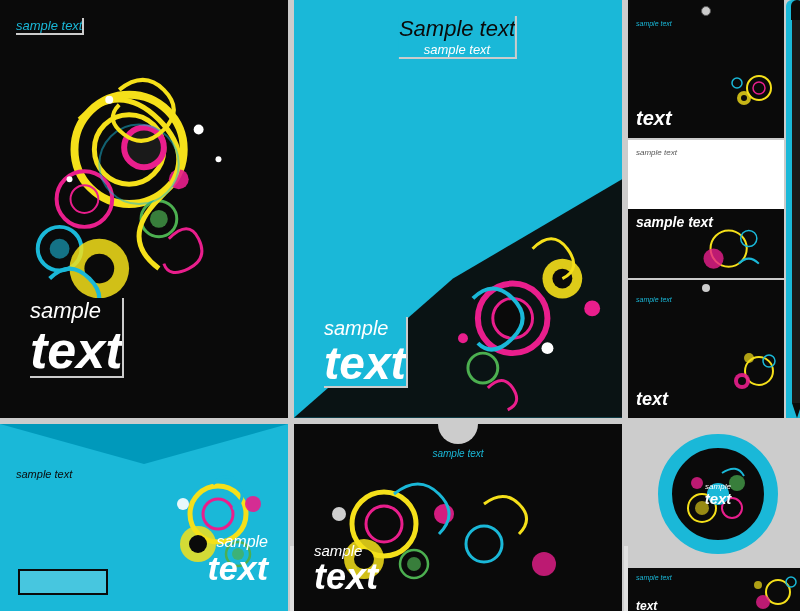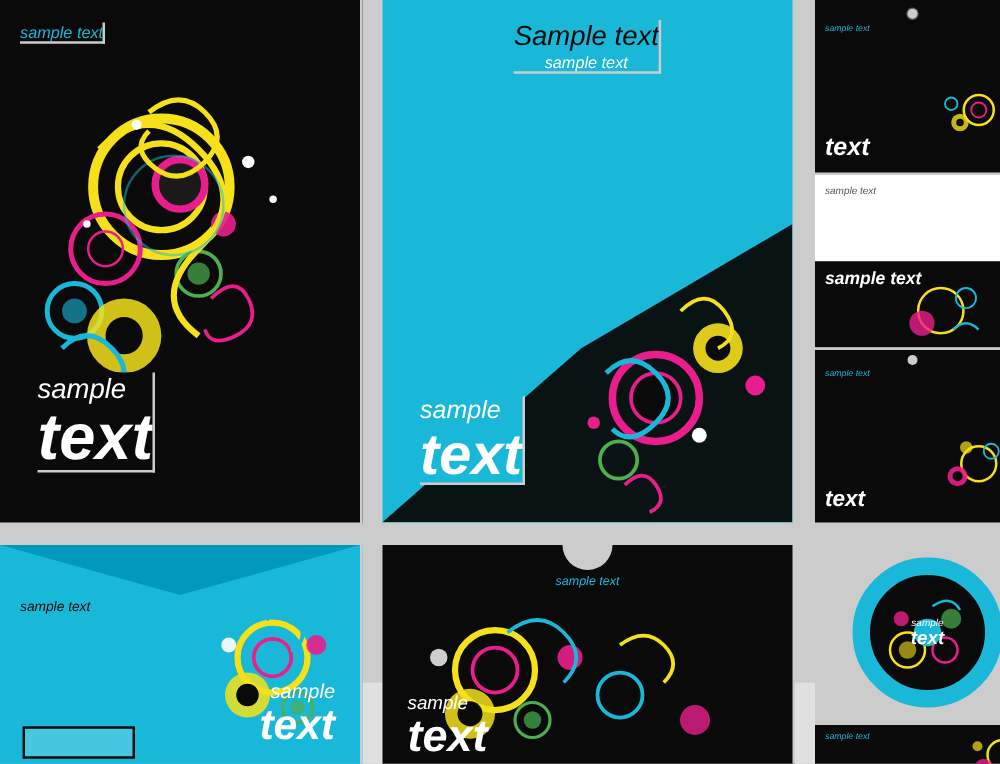--- a/index.html
+++ b/index.html
@@ -10,21 +10,21 @@
       background: #e0e0e0;
       font-family: Arial, sans-serif;
     }
 
     .main-container {
       width: 800px;
       height: 546px;
       display: grid;
       grid-template-columns: 290px 330px 180px;
       grid-template-rows: 420px 191px;
-      gap: 16px;
+      gap: 4px;
       background: #ccc;
     }
 
     
     .panel-top-left {
       background: #0a0a0a;
       position: relative;
       overflow: hidden;
       border-right: 2px solid #ccc;
       border-bottom: 2px solid #ccc;

